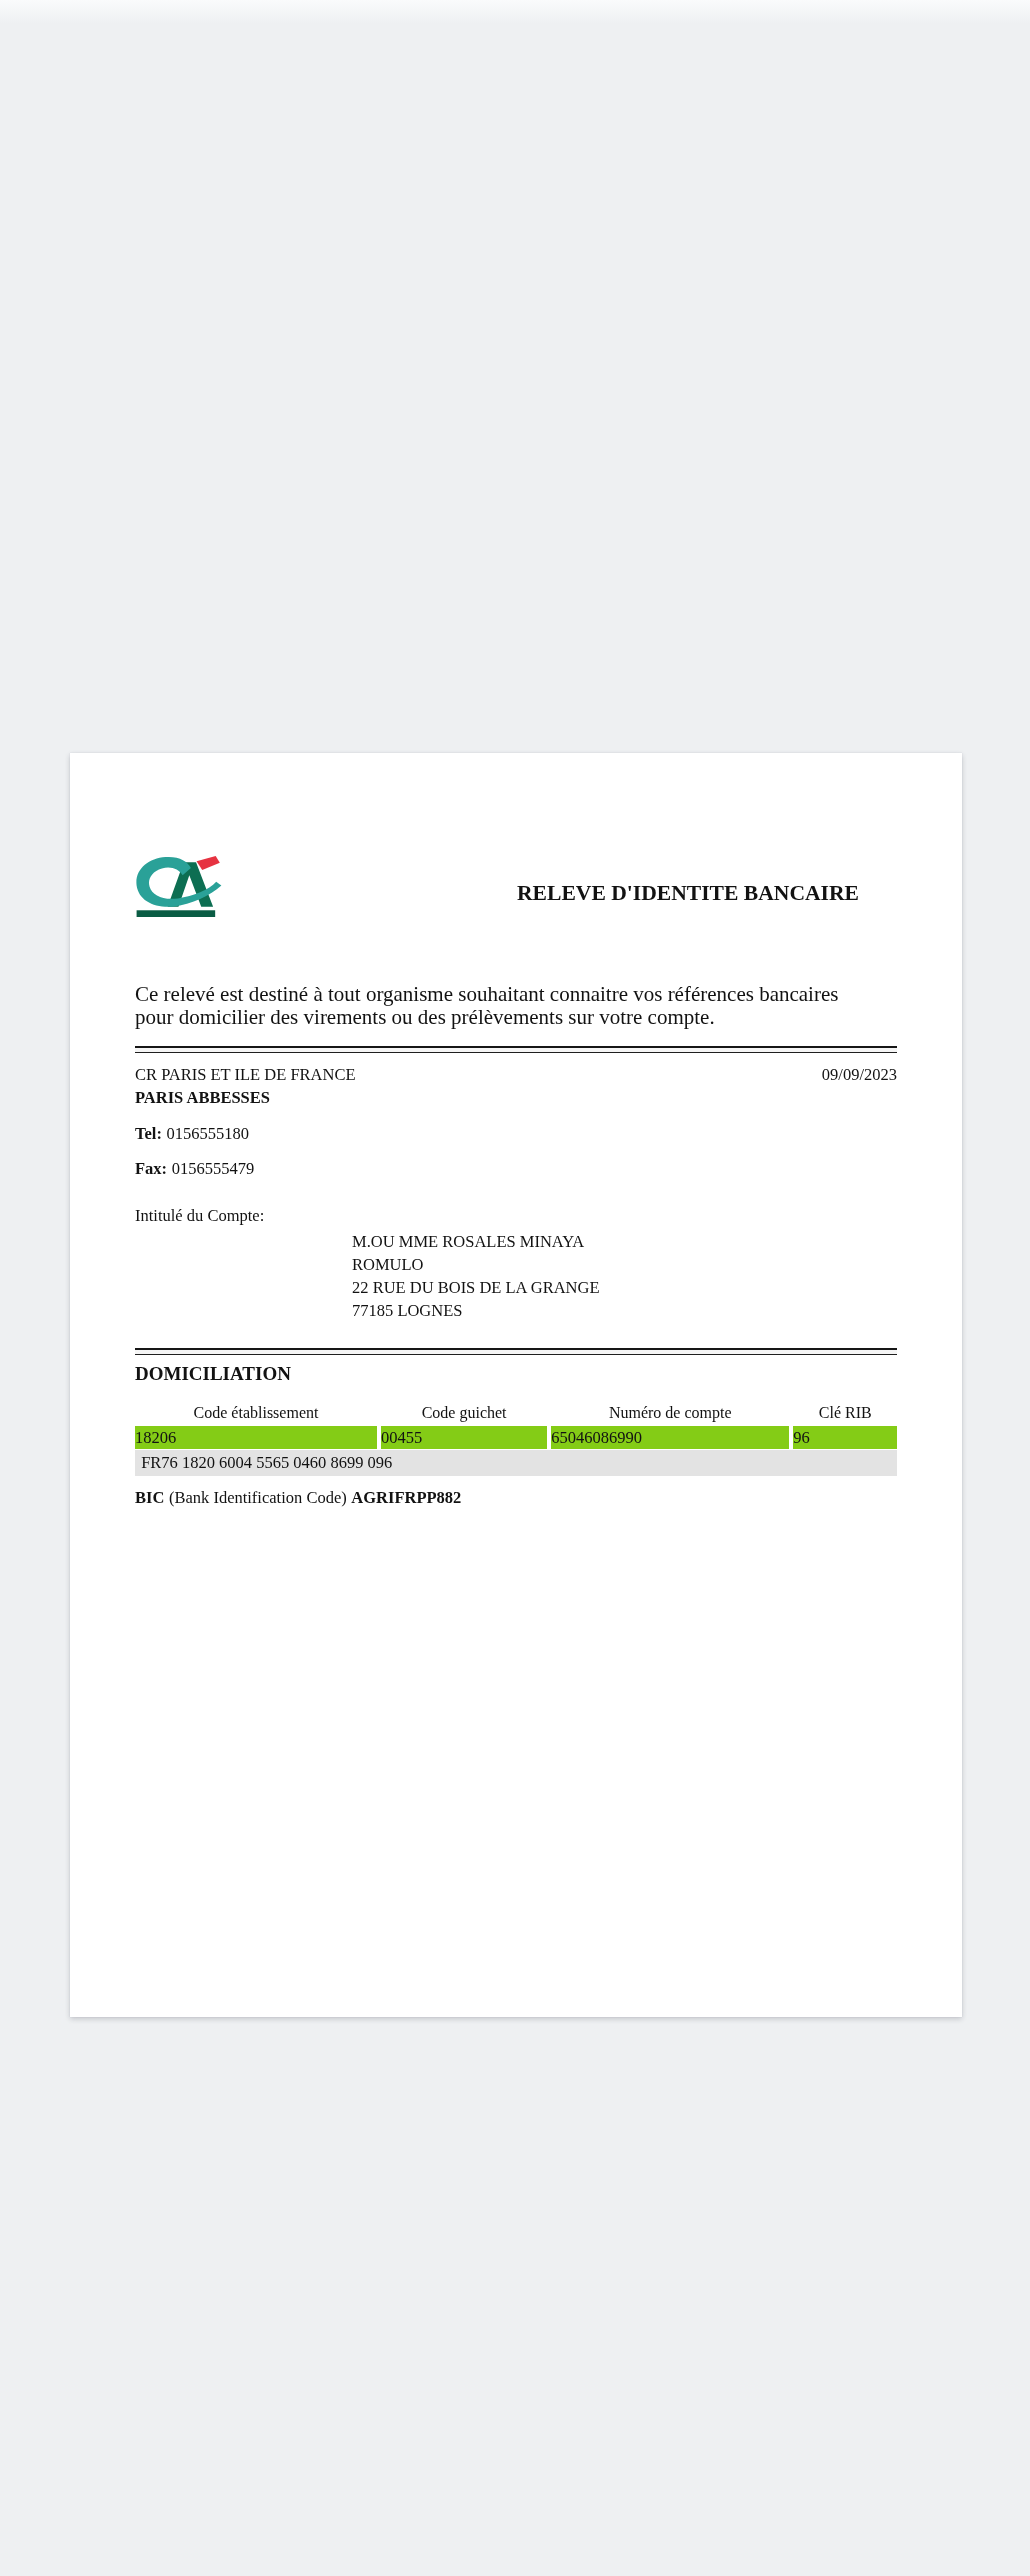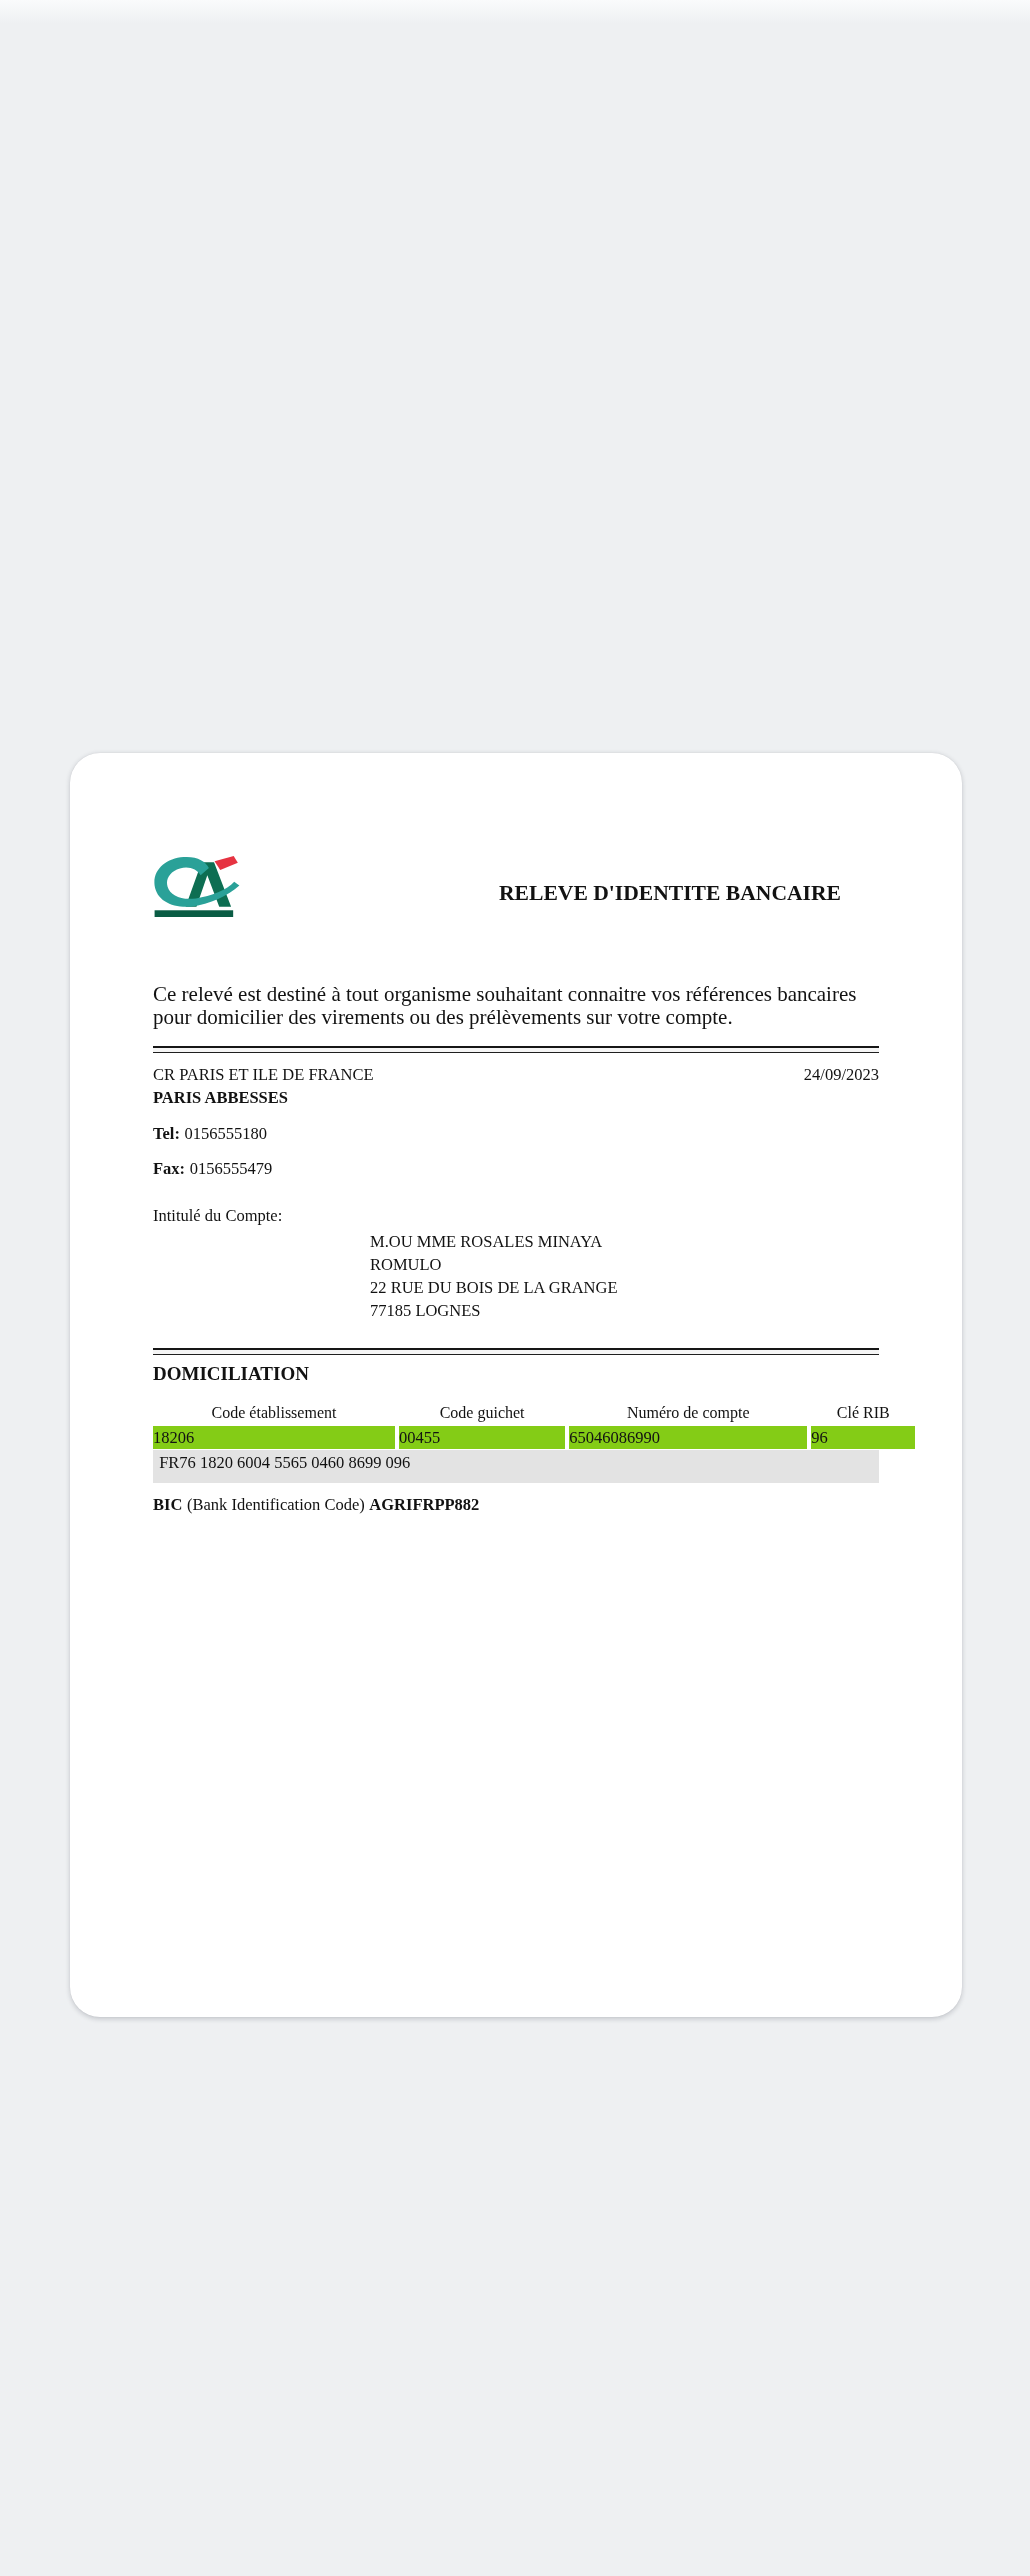--- a/index.html
+++ b/index.html
@@ -13,22 +13,21 @@
   }
   .top-glow { position:absolute; top:0; left:0; width:100%; height:24px;
     background:linear-gradient(#fafbfc,#eef0f2); }
 
   .card {
     position:absolute; left:70px; top:753px;
     width:892px; height:1264px;
     background:#ffffff;
     box-shadow:0 1.5px 5.2px rgba(30,35,50,.20), 0 0 1px rgba(30,35,50,.12);
     box-sizing:border-box;
-    padding:0 83px;
-    border-radius:30px;
+    padding:0 65px;
   }
 
   .doc-header { position:relative; height:164px; }
   .logo { position:absolute; left:0; top:103px; width:89px; height:61px; }
   .doc-title {
     position:absolute; right:38px; top:130px;
     font-size:21.6px; font-weight:bold; line-height:1; white-space:nowrap;
   }
 
   .intro { margin-top:66px; font-size:21px; line-height:23px; max-width:739px; }
@@ -48,21 +47,21 @@
 
   .section-heading { margin-top:7.2px; font-size:19px; font-weight:bold; line-height:24px; }
 
   .rib-table { margin-top:14.4px; display:grid;
     grid-template-columns:242px 166px 238px 104px;
     column-gap:4.1px; row-gap:2.1px; }
   .rib-th { font-size:16px; font-weight:normal; line-height:23px; text-align:center; }
   .rib-td { font-size:16.5px; line-height:23px; height:23px; text-align:left; background:#84cc16; }
 
   .iban-label { margin-top:15.5px; }
-  .iban-bar { margin-top:1.5px; height:33px; line-height:25px; font-size:16.5px;
+  .iban-bar { margin-top:1.5px; height:26px; line-height:25px; font-size:16.5px;
     background:#e3e3e3; padding-left:6.2px; }
   .bic-line { margin-top:10.3px; }
 </style>
 </head>
 <body>
 
 <div class="top-glow"></div>
 
 <div class="card">
 
@@ -75,21 +74,21 @@
     </svg>
     <div class="doc-title">RELEVE D'IDENTITE BANCAIRE</div>
   </div>
 
   <div class="intro">Ce relevé est destiné à tout organisme souhaitant connaitre vos références bancaires pour domicilier des virements ou des prélèvements sur votre compte.</div>
 
   <div class="rule rule1"></div>
 
   <div class="line bank-row">
     <span>CR PARIS ET ILE DE FRANCE</span>
-    <span>24/09/2023</span>
+    <span>09/09/2023</span>
   </div>
   <div class="line b">PARIS ABBESSES</div>
 
   <div class="line tel-line">
     <span class="b">Tel:</span><span class="val-after">0156555180</span>
   </div>
   <div class="line fax-line">
     <span class="b">Fax:</span><span class="val-after">0156555479</span>
   </div>
 

